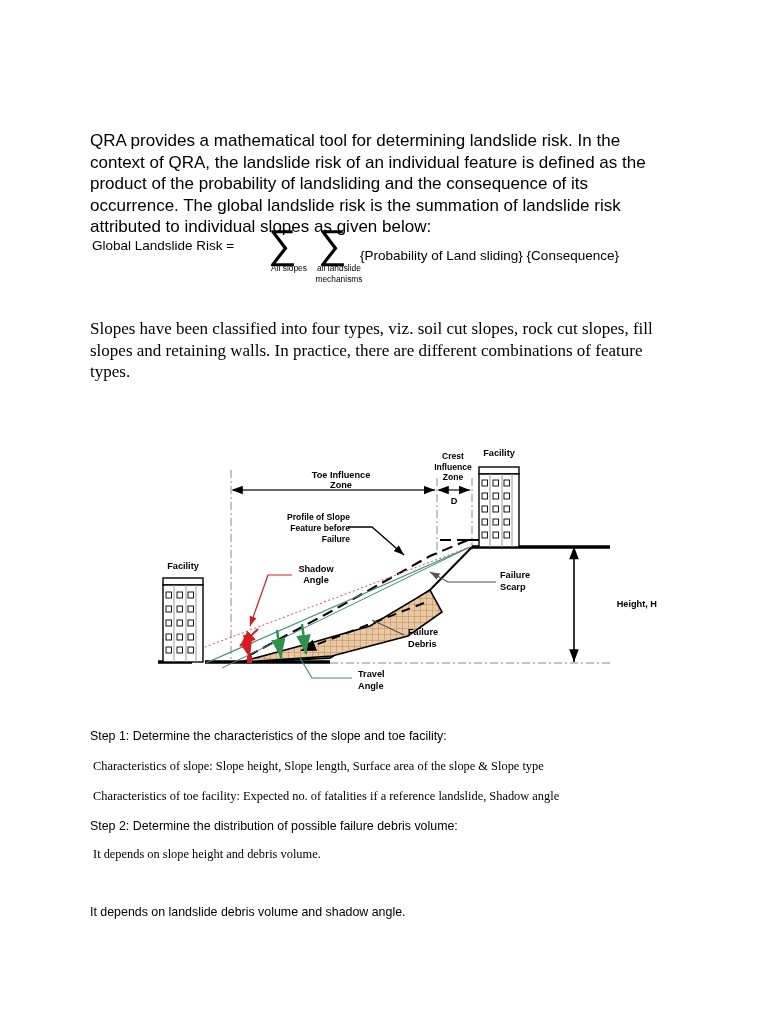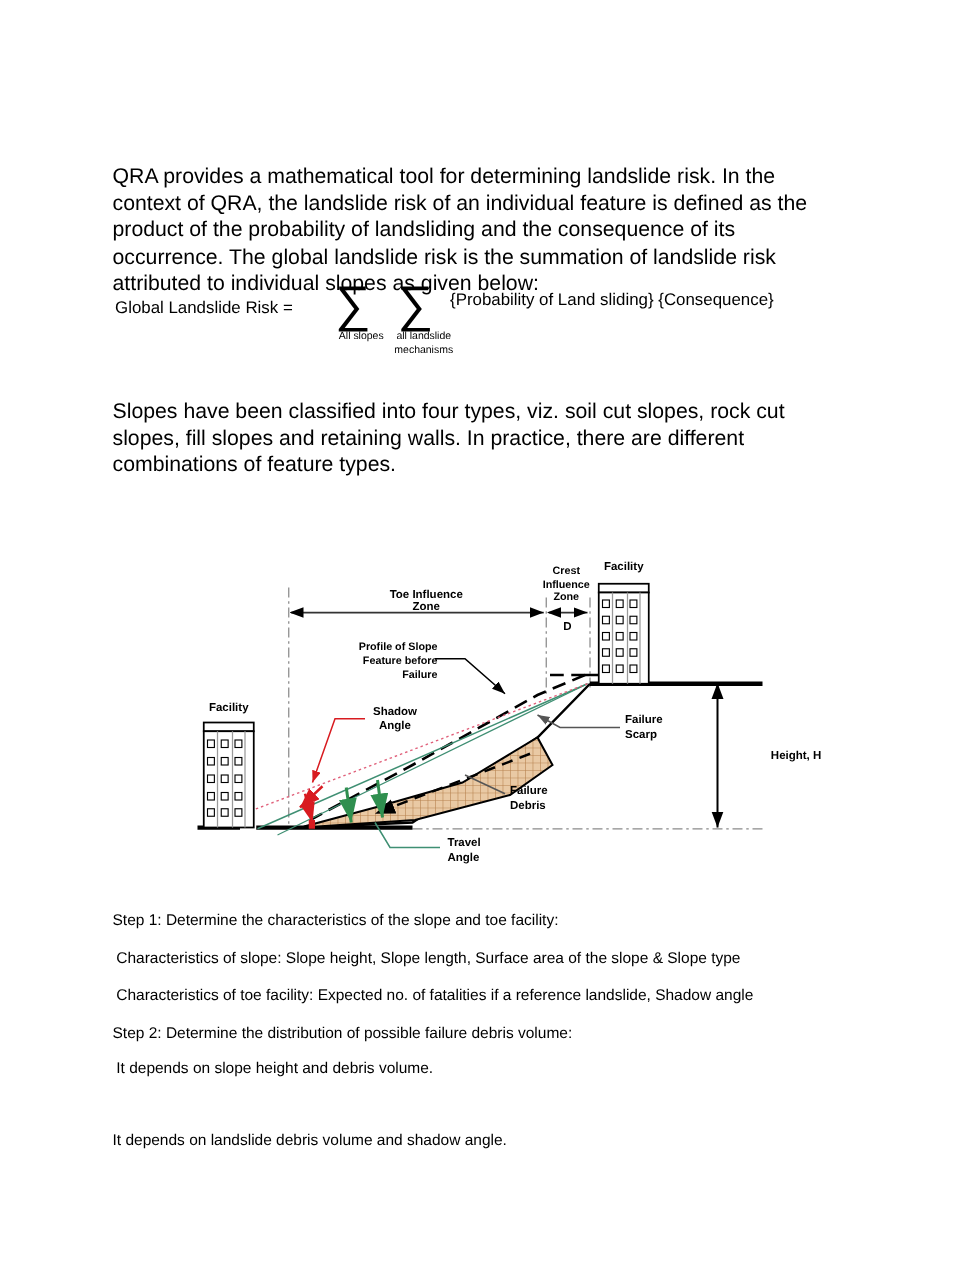--- a/index.html
+++ b/index.html
@@ -32,21 +32,21 @@
   }
   .para {
     position: absolute;
     left: 90px;
     width: 583px;
     font-size: 17px;
     line-height: 21.5px;
     text-align: left;
   }
   #para-intro { top: 130px; }
-  #para-slopetypes { top: 318px; }
+  #para-slopetypes { top: 318px; font-family: Liberation Serif, serif; }
 
   
   .equation {
     position: absolute;
     left: 92px;
     top: 224px;
     width: 600px;
     height: 80px;
   }
   .eq-lhs {
@@ -70,21 +70,21 @@
     text-align: center;
     white-space: nowrap;
   }
   #sigma1 { left: 176px; top: 0px; }
   #sigma1sub { left: 152px; top: 39px; width: 90px; }
   #sigma2 { left: 226px; top: 0px; }
   #sigma2sub { left: 202px; top: 39px; width: 90px; }
   .eq-rhs {
     position: absolute;
     left: 268px;
-    top: 8px;
+    top: 24px;
     font-size: 13.5px;
     white-space: nowrap;
   }
 
   
   .diagram {
     position: absolute;
     left: 0px;
     top: 430px;
     width: 768px;
@@ -94,21 +94,21 @@
 
   
   .step {
     position: absolute;
     left: 90px;
     width: 600px;
     font-size: 12.4px;
     line-height: 18px;
     white-space: nowrap;
   }
-  .step.indent { left: 93px; }
+  .step.indent { left: 93px; font-family: Liberation Serif, serif; }
   #step-1        { top: 727px; }
   #step-1a       { top: 757px; }
   #step-1b       { top: 787px; }
   #step-2        { top: 817px; }
   #step-2a       { top: 845px; }
   #step-3        { top: 874px; }
   #step-3a       { top: 903px; }
 
   .dlabel {
     font-family: "Liberation Sans", sans-serif;

